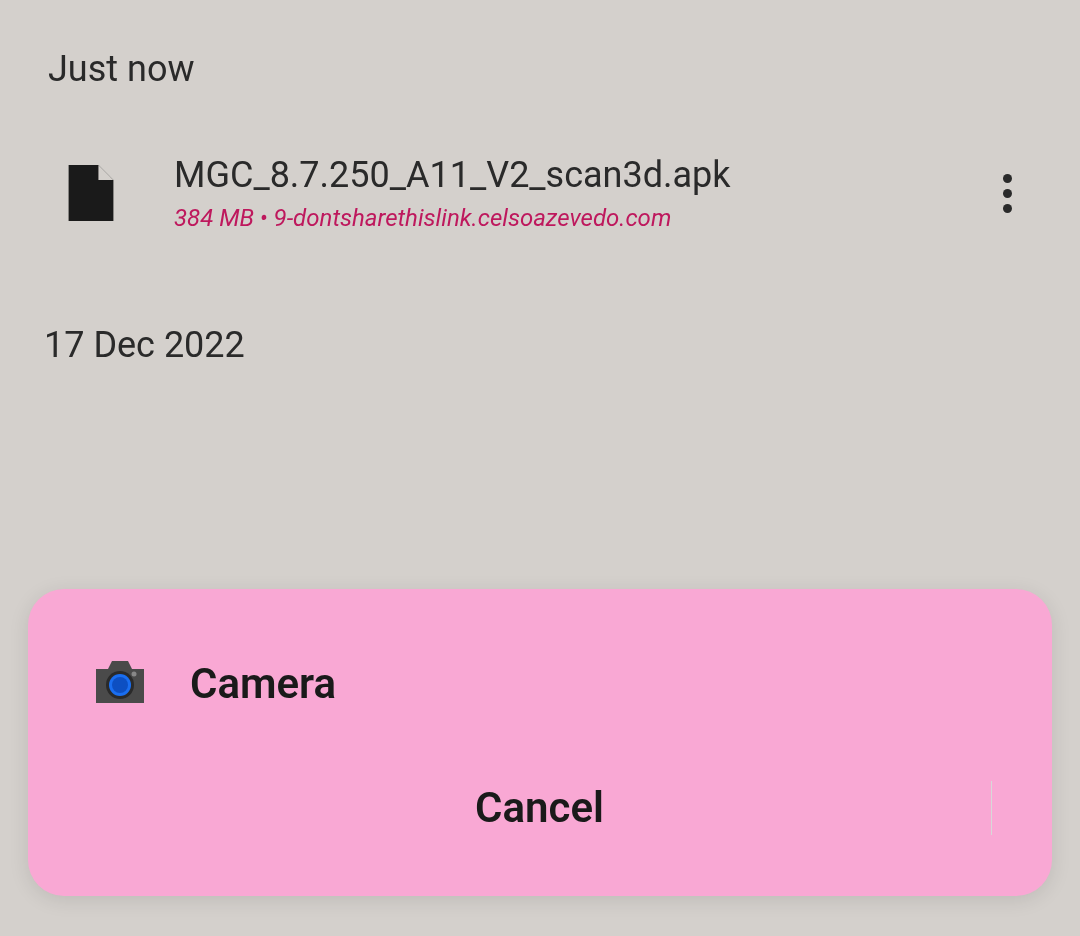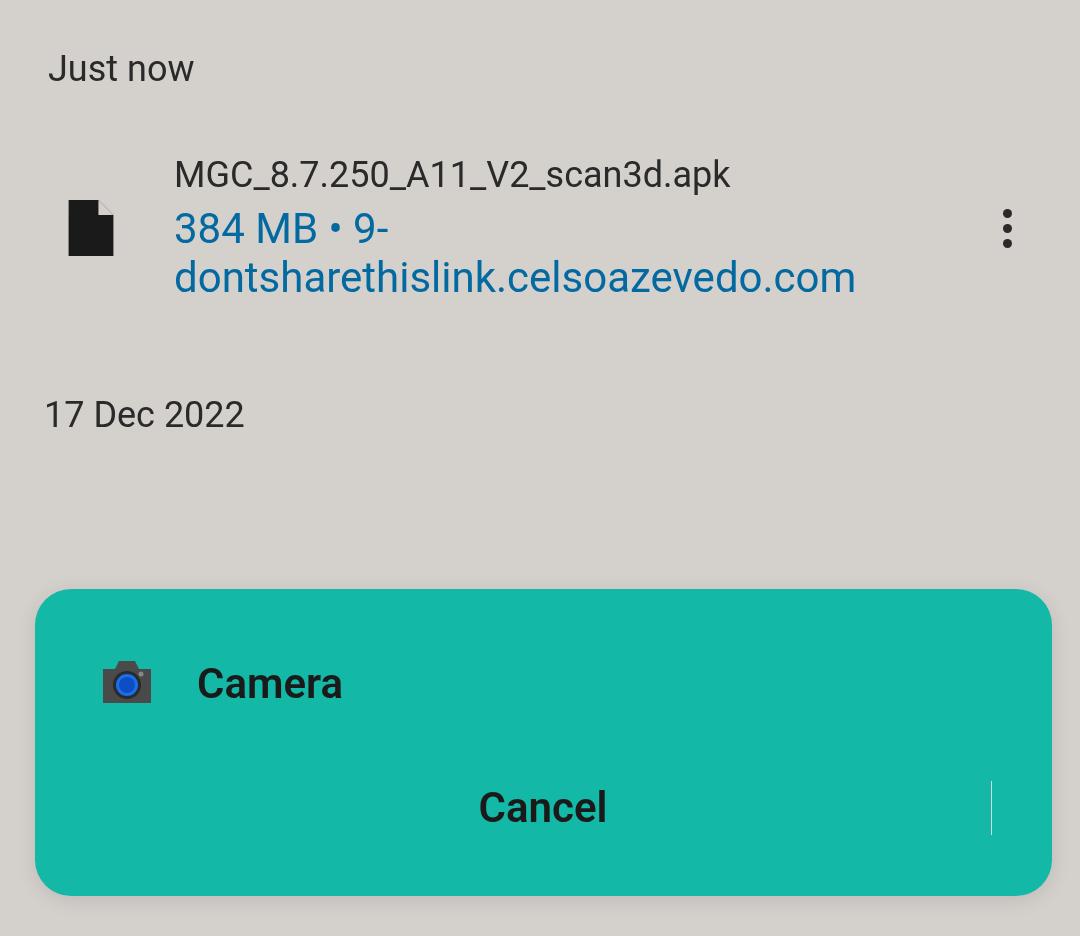--- a/index.html
+++ b/index.html
@@ -43,23 +43,24 @@
       display: flex;
       flex-direction: column;
       gap: 8px;
     }
     .file-name {
       font-size: 36px;
       color: #2a2a2a;
       font-weight: 400;
     }
     .file-meta {
-      font-size: 42px;
-      color: #0369a1;
+      font-size: 24px;
+      color: #be185d;
       font-weight: 400;
+      font-style: italic;
     }
     .more-icon {
       padding: 12px;
       cursor: pointer;
       margin-right: 8px;
     }
     .more-dots {
       display: flex;
       flex-direction: column;
       gap: 6px;
@@ -78,25 +79,24 @@
       margin-left: -4px;
       margin-top: 32px;
     }
     .dialog-overlay {
       position: absolute;
       bottom: 40px;
       left: 28px;
       right: 28px;
     }
     .dialog {
-      background-color: #14b8a6;
+      background-color: #f9a8d4;
       border-radius: 36px;
       padding: 62px 60px 48px 60px;
       box-shadow: 0 4px 20px rgba(0, 0, 0, 0.1);
-      margin-left: 7px;
     }
     .dialog-header {
       display: flex;
       align-items: center;
       gap: 38px;
       margin-bottom: 52px;
     }
     .app-icon {
       width: 64px;
       height: 64px;

